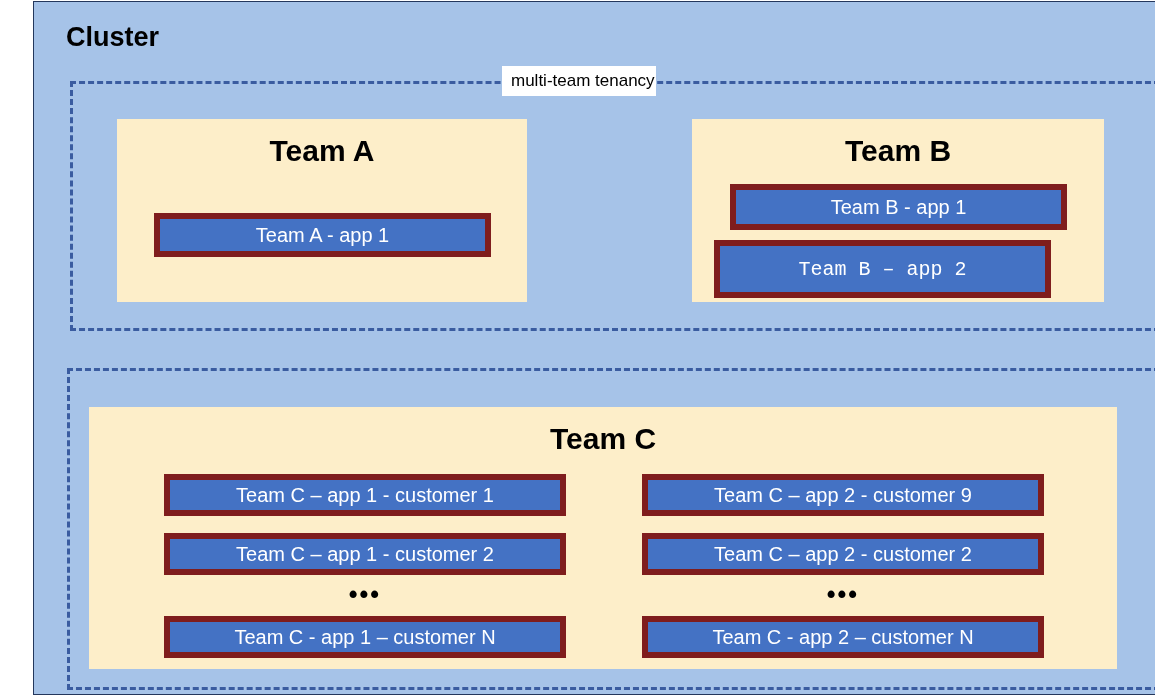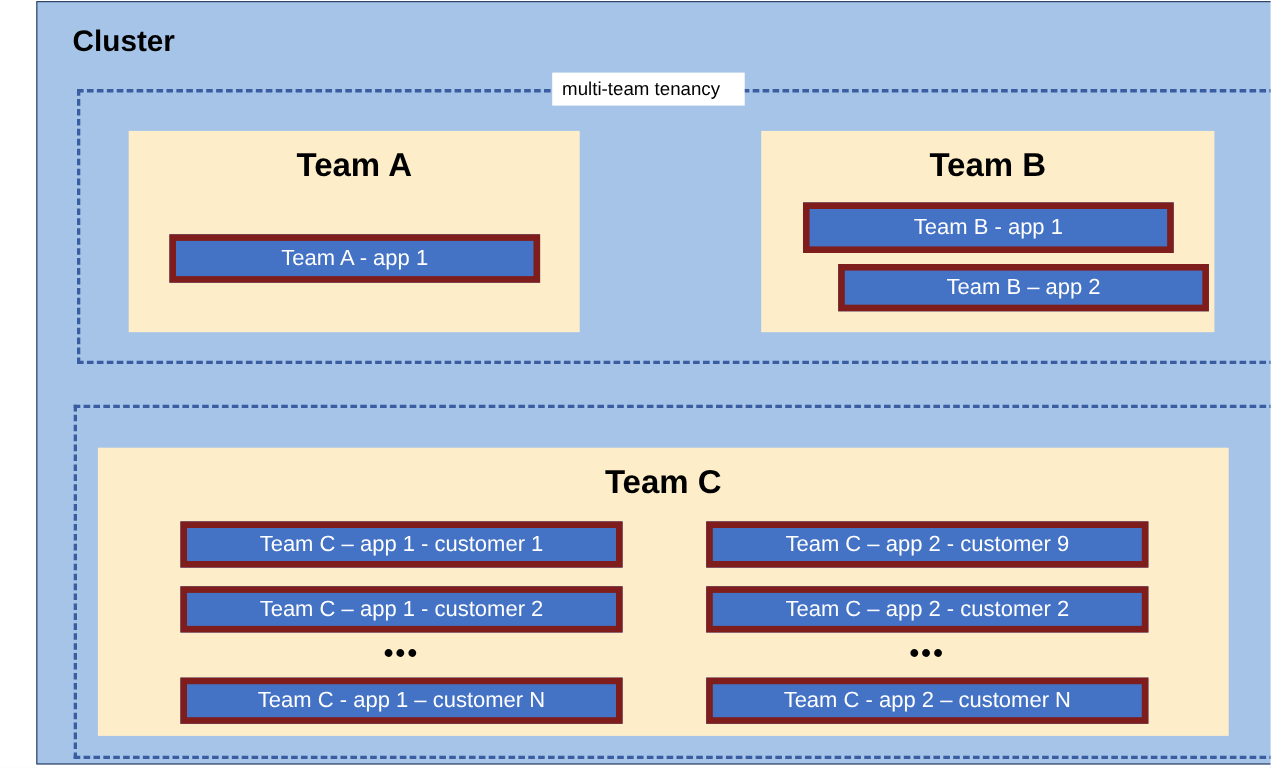--- a/index.html
+++ b/index.html
@@ -64,21 +64,21 @@
     width: 1093px;
     height: 322px;
   }
 
   .tenancy-label {
     position: absolute;
     background: #ffffff;
     color: #000000;
     font-size: 17px;
     line-height: 1;
-    padding: 6px 22px 7px 9px;
+    padding: 6px 1px 7px 9px;
     white-space: nowrap;
     text-align: center;
   }
 
   #label-multi-team {
     left: 468px;
     top: 64px;
   }
 
   #label-multi-customer {
@@ -125,21 +125,21 @@
     font-size: 20px;
     white-space: nowrap;
     overflow: hidden;
   }
 
   
   #app-a-1 { left: 120px; top: 211px; width: 337px; height: 44px; }
 
   
   #app-b-1 { left: 696px; top: 182px; width: 337px; height: 46px; }
-  #app-b-2 { left: 728px; top: 238px; width: 337px; height: 43px; }
+  #app-b-2 { left: 680px; top: 238px; width: 337px; height: 58px; font-family: Liberation Mono, monospace; }
 
   
   #app-c-1-1 { left: 130px; top: 472px; width: 402px; height: 42px; }
   #app-c-1-2 { left: 130px; top: 531px; width: 402px; height: 42px; }
   #app-c-1-n { left: 130px; top: 614px; width: 402px; height: 42px; }
 
   
   #app-c-2-1 { left: 608px; top: 472px; width: 402px; height: 42px; }
   #app-c-2-2 { left: 608px; top: 531px; width: 402px; height: 42px; }
   #app-c-2-n { left: 608px; top: 614px; width: 402px; height: 42px; }

